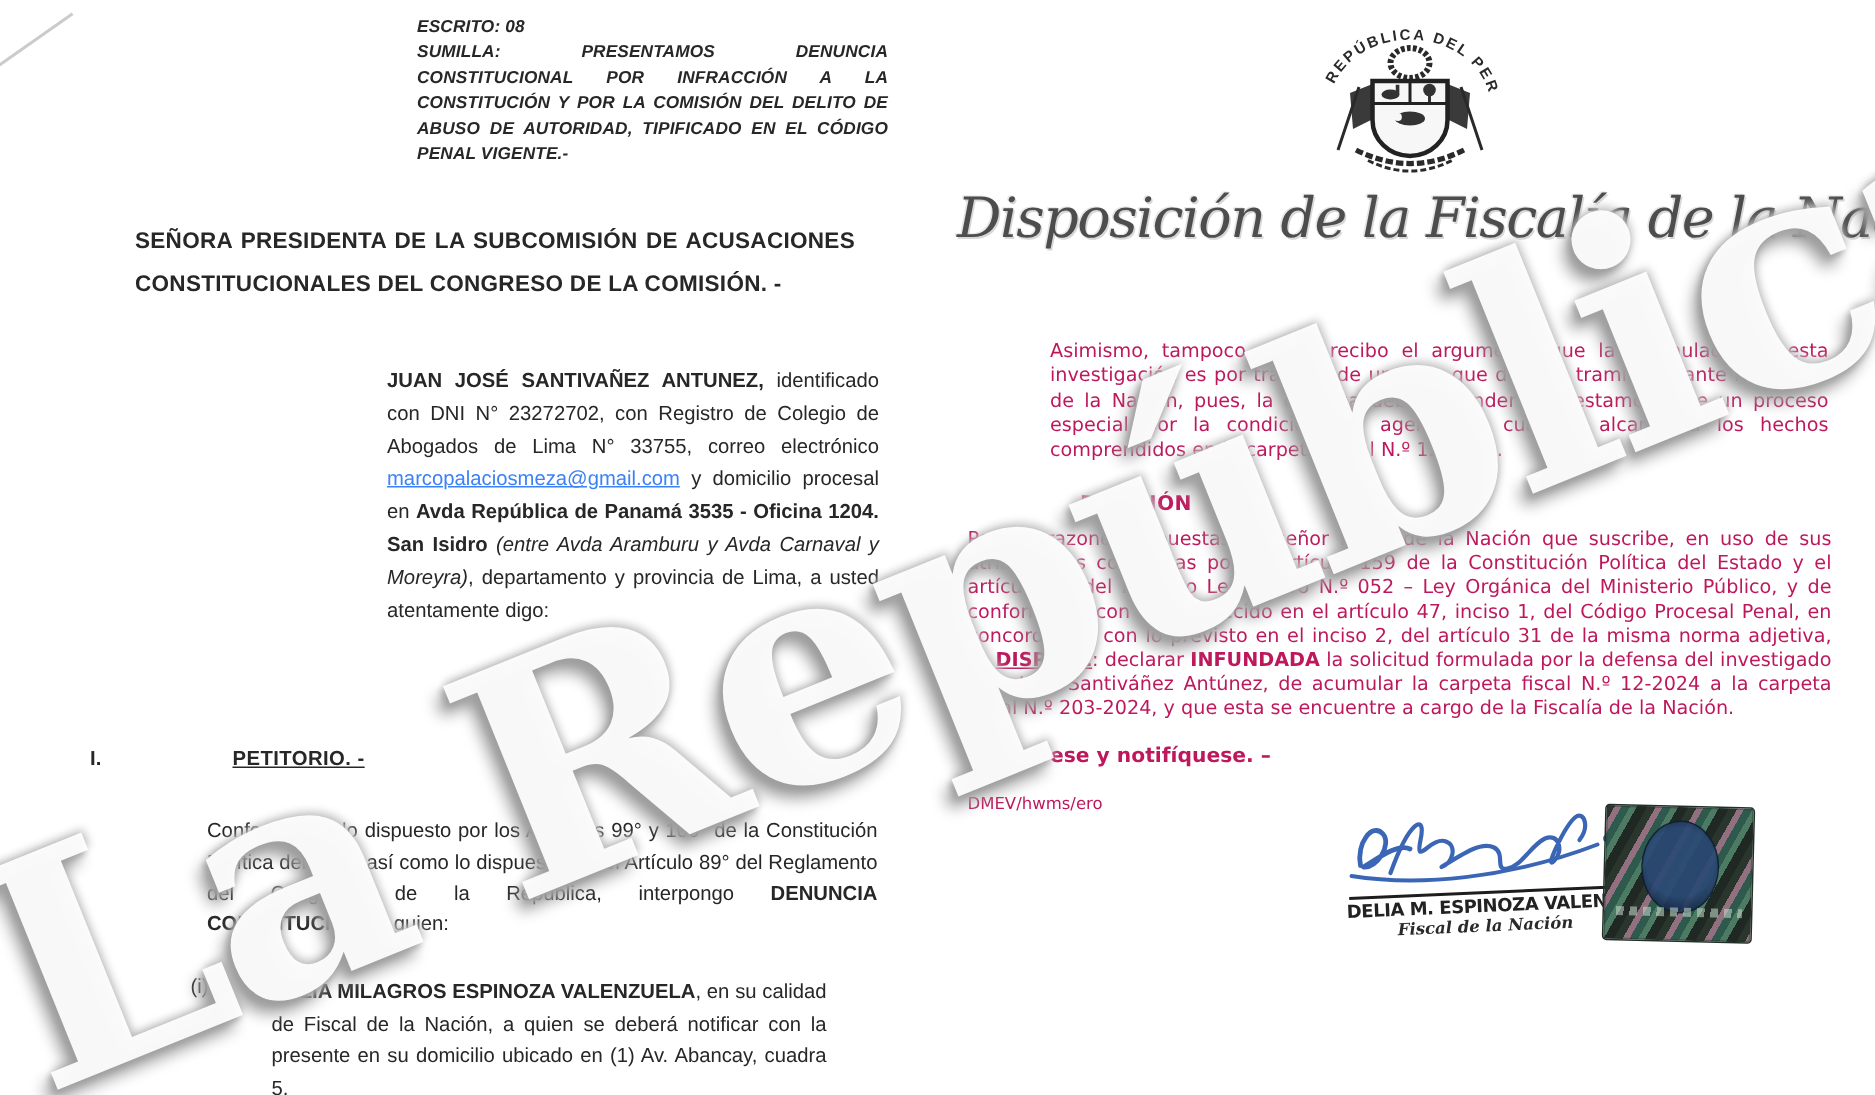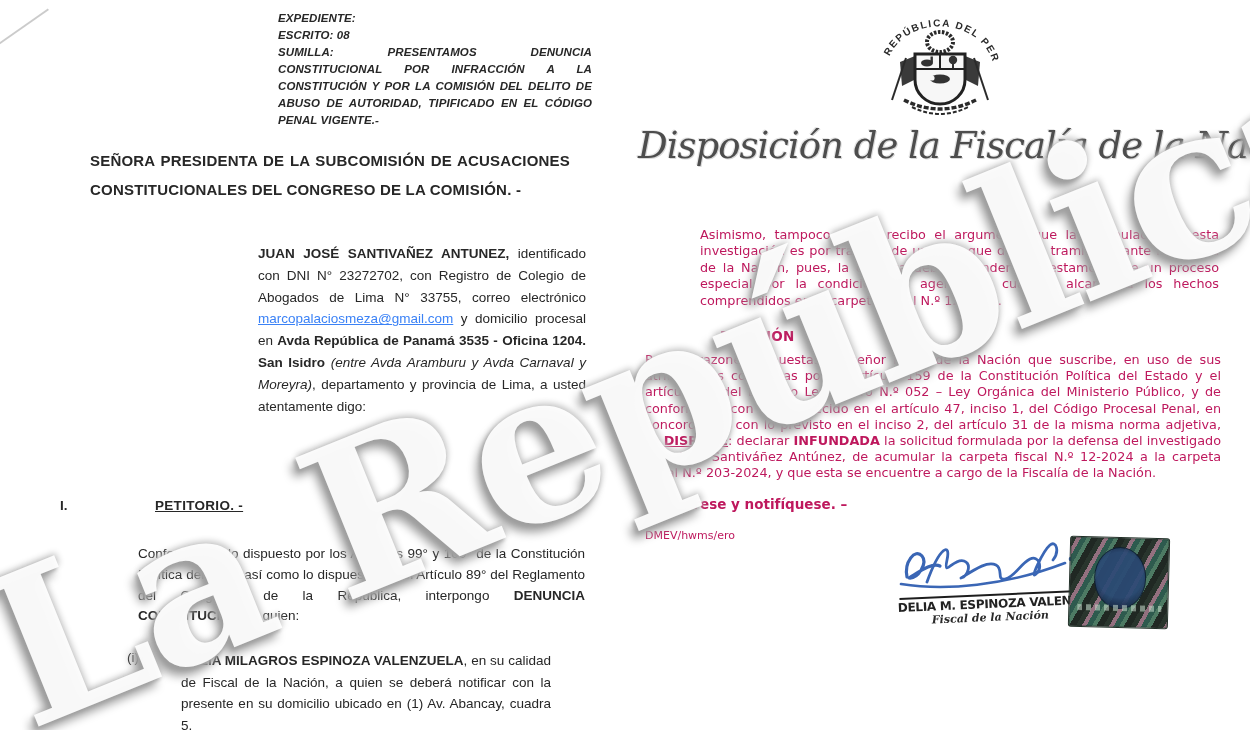--- a/index.html
+++ b/index.html
@@ -77,21 +77,20 @@
               transform: rotate(-35deg); opacity: 0.6; }
 </style>
 </head>
 <body>
 
 <div class="abs artifact"></div>
 
 <div>
 
   <div class="abs lp lp-header">
-    <div>EXPEDIENTE:</div>
     <div>ESCRITO: 08</div>
     <div class="just">SUMILLA: PRESENTAMOS DENUNCIA CONSTITUCIONAL POR INFRACCIÓN A LA CONSTITUCIÓN Y POR LA COMISIÓN DEL DELITO DE ABUSO DE AUTORIDAD, TIPIFICADO EN EL CÓDIGO PENAL VIGENTE.-</div>
   </div>
 
   <div class="abs lp lp-addressee">SEÑORA PRESIDENTA DE LA SUBCOMISIÓN DE ACUSACIONES CONSTITUCIONALES DEL CONGRESO DE LA COMISIÓN. -</div>
 
   <div class="abs lp lp-party">
     <b>JUAN JOSÉ SANTIVAÑEZ ANTUNEZ,</b><span> identificado con DNI N° 23272702, con Registro de Colegio de Abogados de Lima N° 33755, correo electrónico </span><span class="em-link">marcopalaciosmeza@gmail.com</span><span> y domicilio procesal en </span><b>Avda República de Panamá 3535 - Oficina 1204. San Isidro </b><i>(entre Avda Aramburu y Avda Carnaval y Moreyra)</i><span>, departamento y provincia de Lima, a usted atentamente digo:</span>
   </div>
 

